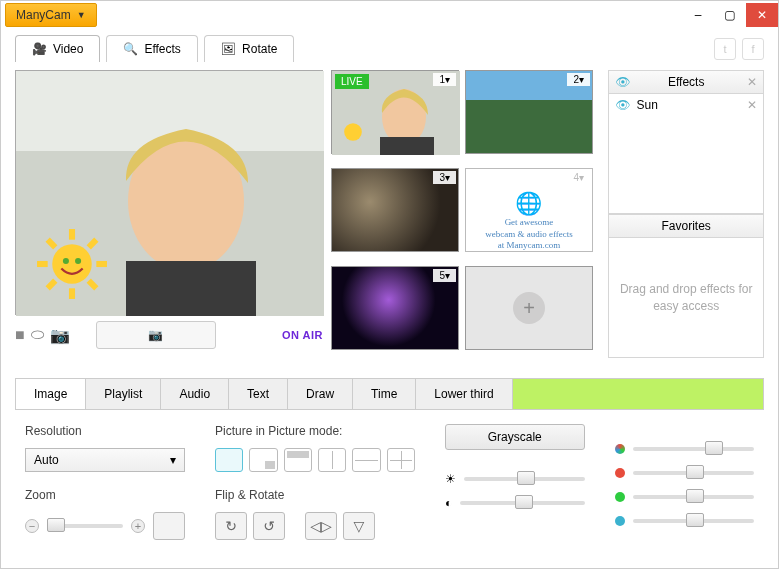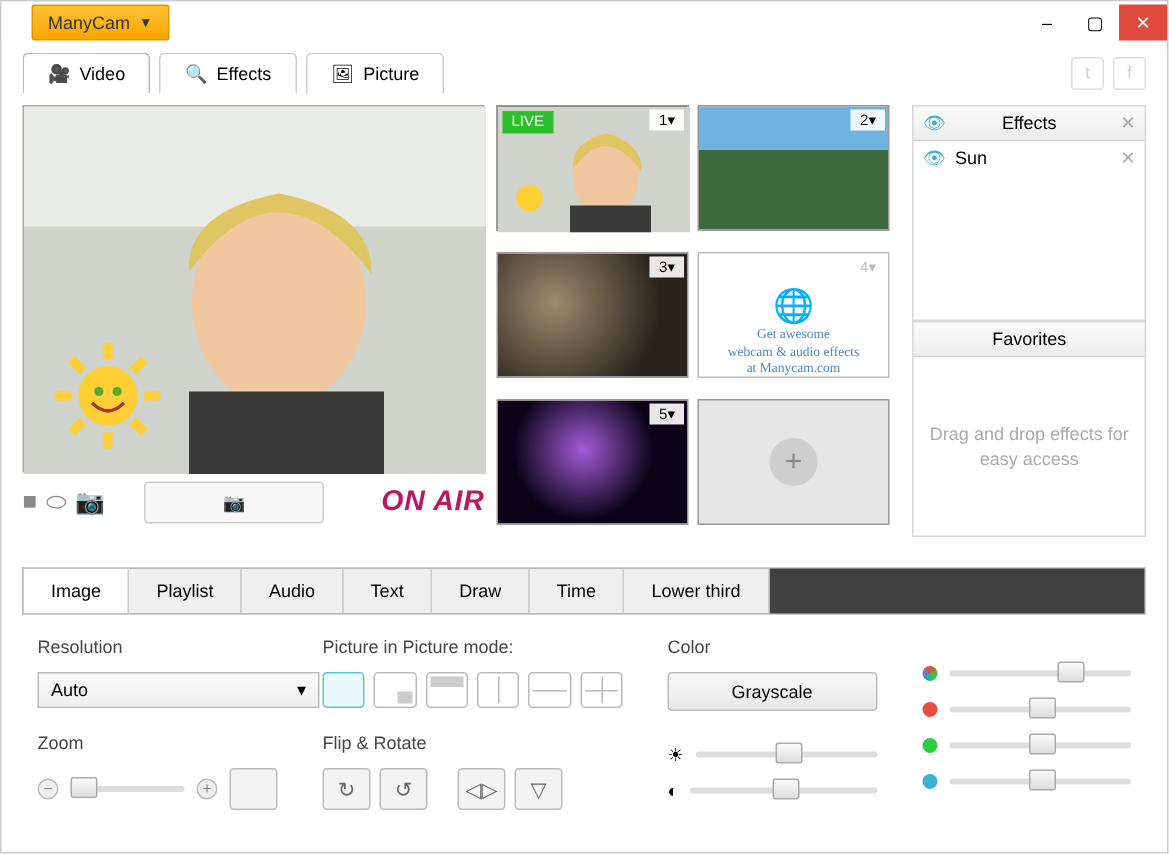--- a/index.html
+++ b/index.html
@@ -1,38 +1,38 @@
 <!DOCTYPE html>
 <html><head>
 <meta charset="utf-8">
 <style>
 * { box-sizing: border-box; margin: 0; padding: 0; font-family: Arial, sans-serif; font-size: 12px; }
 body { background: #fff; width: 779px; height: 569px; overflow: hidden; border: 1px solid #ccc; }
 
-.titlebar { height: 28px; background: #fff; display: flex; align-items: center; padding-left: 20px; }
+.titlebar { height: 28px; background: #fff; display: flex; align-items: center; padding-left: 4px; }
 .brand-btn { background: linear-gradient(#ffc233, #f9a602); border: 1px solid #e09600; border-radius: 2px; padding: 4px 10px; display: flex; align-items: center; gap: 6px; color: #333; cursor: pointer; }
 .brand-btn .tri { font-size: 9px; color: #333; }
 .winctrls { margin-left: auto; display: flex; }
 .winctrl { width: 32px; height: 24px; border: none; background: transparent; display: flex; align-items: center; justify-content: center; cursor: pointer; }
 .winctrl.close { background: #e04b3d; color: #fff; font-size: 14px; }
 
 .maintabs { display: flex; gap: 6px; padding: 6px 14px 0 14px; align-items: center; }
 .maintab { border: 1px solid #ccc; border-bottom: none; border-radius: 4px 4px 0 0; background: #fff; padding: 6px 16px; display: flex; gap: 6px; align-items: center; cursor: pointer; }
 .maintab.active { border-color: #bbb; }
 .social { margin-left: auto; display: flex; gap: 6px; }
 .socialbtn { width: 22px; height: 22px; border: 1px solid #ddd; border-radius: 3px; display: flex; align-items: center; justify-content: center; color: #ccc; font-size: 11px; cursor: pointer; }
 
 .content { display: flex; padding: 8px 14px; gap: 8px; }
 .left { width: 308px; }
 .preview { width: 308px; height: 245px; background: linear-gradient(#b8c0b4, #8a9088); border: 1px solid #aaa; position: relative; }
 .sun { position: absolute; left: 18px; bottom: 12px; width: 76px; height: 76px; }
 .prevbar { display: flex; align-items: center; gap: 6px; margin-top: 6px; }
 .prevbar .iconbtn { color:#888; font-size:16px; }
 .snapshot { width: 120px; height: 28px; border: 1px solid #ccc; border-radius: 3px; background: #f7f7f7; display: flex; align-items: center; justify-content: center; cursor: pointer; margin-left: 20px; }
-.onair { margin-left: auto; color: #be185d; font-weight: bold; font-size: 19px; letter-spacing: 0.5px; font-style: italic; }
+.onair { margin-left: auto; color: #6d28d9; font-weight: bold; font-size: 11px; letter-spacing: 0.5px; }
 
 .sources { display: flex; flex-wrap: wrap; gap: 6px; width: 270px; }
 .src { width: 128px; height: 84px; border: 1px solid #999; position: relative; background: #444; cursor: pointer; }
 .src .numbox { position: absolute; top: 2px; right: 2px; background: rgba(255,255,255,0.9); padding: 1px 6px; font-size: 10px; }
 .live { position: absolute; top: 3px; left: 3px; background: #2cbf2c; color: #fff; font-size: 10px; padding: 2px 6px; }
 .src2 { background: linear-gradient(#6fb3e0 35%, #3d6b3d 35%); }
 .src3 { background: radial-gradient(circle at 30% 40%, #9b8b6e, #2a231c 70%); }
 .src4 { background: #fff; border: 1px solid #bbb; text-align: center; padding-top: 22px; }
 .src4 .txt { color: #4b86bf; font-size: 9px; line-height: 1.3; display: block; padding: 0 6px; font-family: Liberation Serif, serif; }
 .src5 { background: radial-gradient(circle at 45% 40%, #a35bd8, #0b0418 55%); }
@@ -42,28 +42,28 @@
 .rightpanel { width: 156px; display: flex; flex-direction: column; gap: 0; }
 .panelhead { background: linear-gradient(#fafafa, #ededed); border: 1px solid #d6d6d6; padding: 4px 6px; display: flex; align-items: center; justify-content: center; position: relative; }
 .panelhead .eyeicon { position: absolute; left: 6px; color: #3bb2cf; }
 .panelhead .closeicon { position: absolute; right: 6px; color: #aaa; }
 .effectlist { border: 1px solid #d6d6d6; border-top: none; height: 120px; }
 .effectitem { display: flex; align-items: center; gap: 6px; padding: 4px 6px; }
 .effectitem .eyeicon { color: #3bb2cf; }
 .effectitem .closeicon { margin-left: auto; color: #aaa; }
 .favbody { border: 1px solid #d6d6d6; border-top: none; height: 120px; display: flex; align-items: center; justify-content: center; color: #aaa; text-align: center; padding: 8px; font-size: 11px; line-height: 1.4; }
 
-.subtabs { display: flex; border: 1px solid #ccc; margin: 12px 14px 0 14px; background: #404040; }
+.subtabs { display: flex; border: 1px solid #ccc; margin: 12px 14px 0 14px; background: #bef264; }
 .subtab { padding: 8px 18px; border-right: 1px solid #ccc; cursor: pointer; background: #efefef; }
 .subtab.active { background: #fff; }
 
 .controls { display: flex; gap: 30px; padding: 14px 24px; }
 .col { display: flex; flex-direction: column; gap: 10px; }
 .label { color: #444; }
-.select { width: 188px; height: 24px; border: 1px solid #bbb; background: linear-gradient(#fafafa,#eee); display: flex; align-items: center; padding: 0 8px; justify-content: space-between; cursor: pointer; }
+.select { width: 160px; height: 24px; border: 1px solid #bbb; background: linear-gradient(#fafafa,#eee); display: flex; align-items: center; padding: 0 8px; justify-content: space-between; cursor: pointer; }
 .piprow { display: flex; gap: 6px; }
 .pip { width: 30px; height: 24px; border: 1px solid #bbb; border-radius: 3px; cursor: pointer; position: relative; background: #fff; }
 .pip.active { border-color: #5bc2d9; background: #eaf9fb; }
 .pip .inner { position: absolute; background: #ccc; }
 .button { height: 26px; border: 1px solid #bbb; border-radius: 3px; background: linear-gradient(#f7f7f7,#e8e8e8); display: flex; align-items: center; justify-content: center; padding: 0 16px; cursor: pointer; }
 .slider { display: flex; align-items: center; gap: 8px; }
 .track { position: relative; height: 4px; background: #ddd; border-radius: 2px; flex: 1; }
 .thumb { position: absolute; top: -6px; width: 18px; height: 14px; background: linear-gradient(#fafafa,#ddd); border: 1px solid #aaa; border-radius: 2px; }
 .rnd { width: 14px; height: 14px; border: 1px solid #bbb; border-radius: 50%; background: #eee; color: #888; display: flex; align-items: center; justify-content: center; font-size: 11px; }
 .sq { width: 32px; height: 28px; border: 1px solid #bbb; border-radius: 3px; background: #f3f3f3; display:flex; align-items:center; justify-content:center; color:#666; font-size:14px; }
@@ -95,21 +95,21 @@
   <div class="maintab active">
     <span>🎥</span>
     <span>Video</span>
   </div>
   <div class="maintab">
     <span>🔍</span>
     <span>Effects</span>
   </div>
   <div class="maintab">
     <span>🖼</span>
-    <span>Picture</span>
+    <span>Rotate</span>
   </div>
   <div class="social">
     <div class="socialbtn">t</div>
     <div class="socialbtn">f</div>
   </div>
 </div>
 
 <div class="content">
   <div class="left">
     <div class="preview">
@@ -260,21 +260,20 @@
     <div class="piprow">
       <div class="sq">↻</div>
       <div class="sq">↺</div>
       <div style="width:8px"></div>
       <div class="sq">◁▷</div>
       <div class="sq">▽</div>
     </div>
   </div>
 
   <div class="col" style="width:140px">
-    <span class="label">Color</span>
     <div class="button">
         <span>Grayscale</span>
       </div>
     <div class="slider" style="margin-top:12px">
       <span>☀</span>
       <div class="track">
           <div class="thumb" style="left:44%"></div>
         </div>
     </div>
     <div class="slider">

